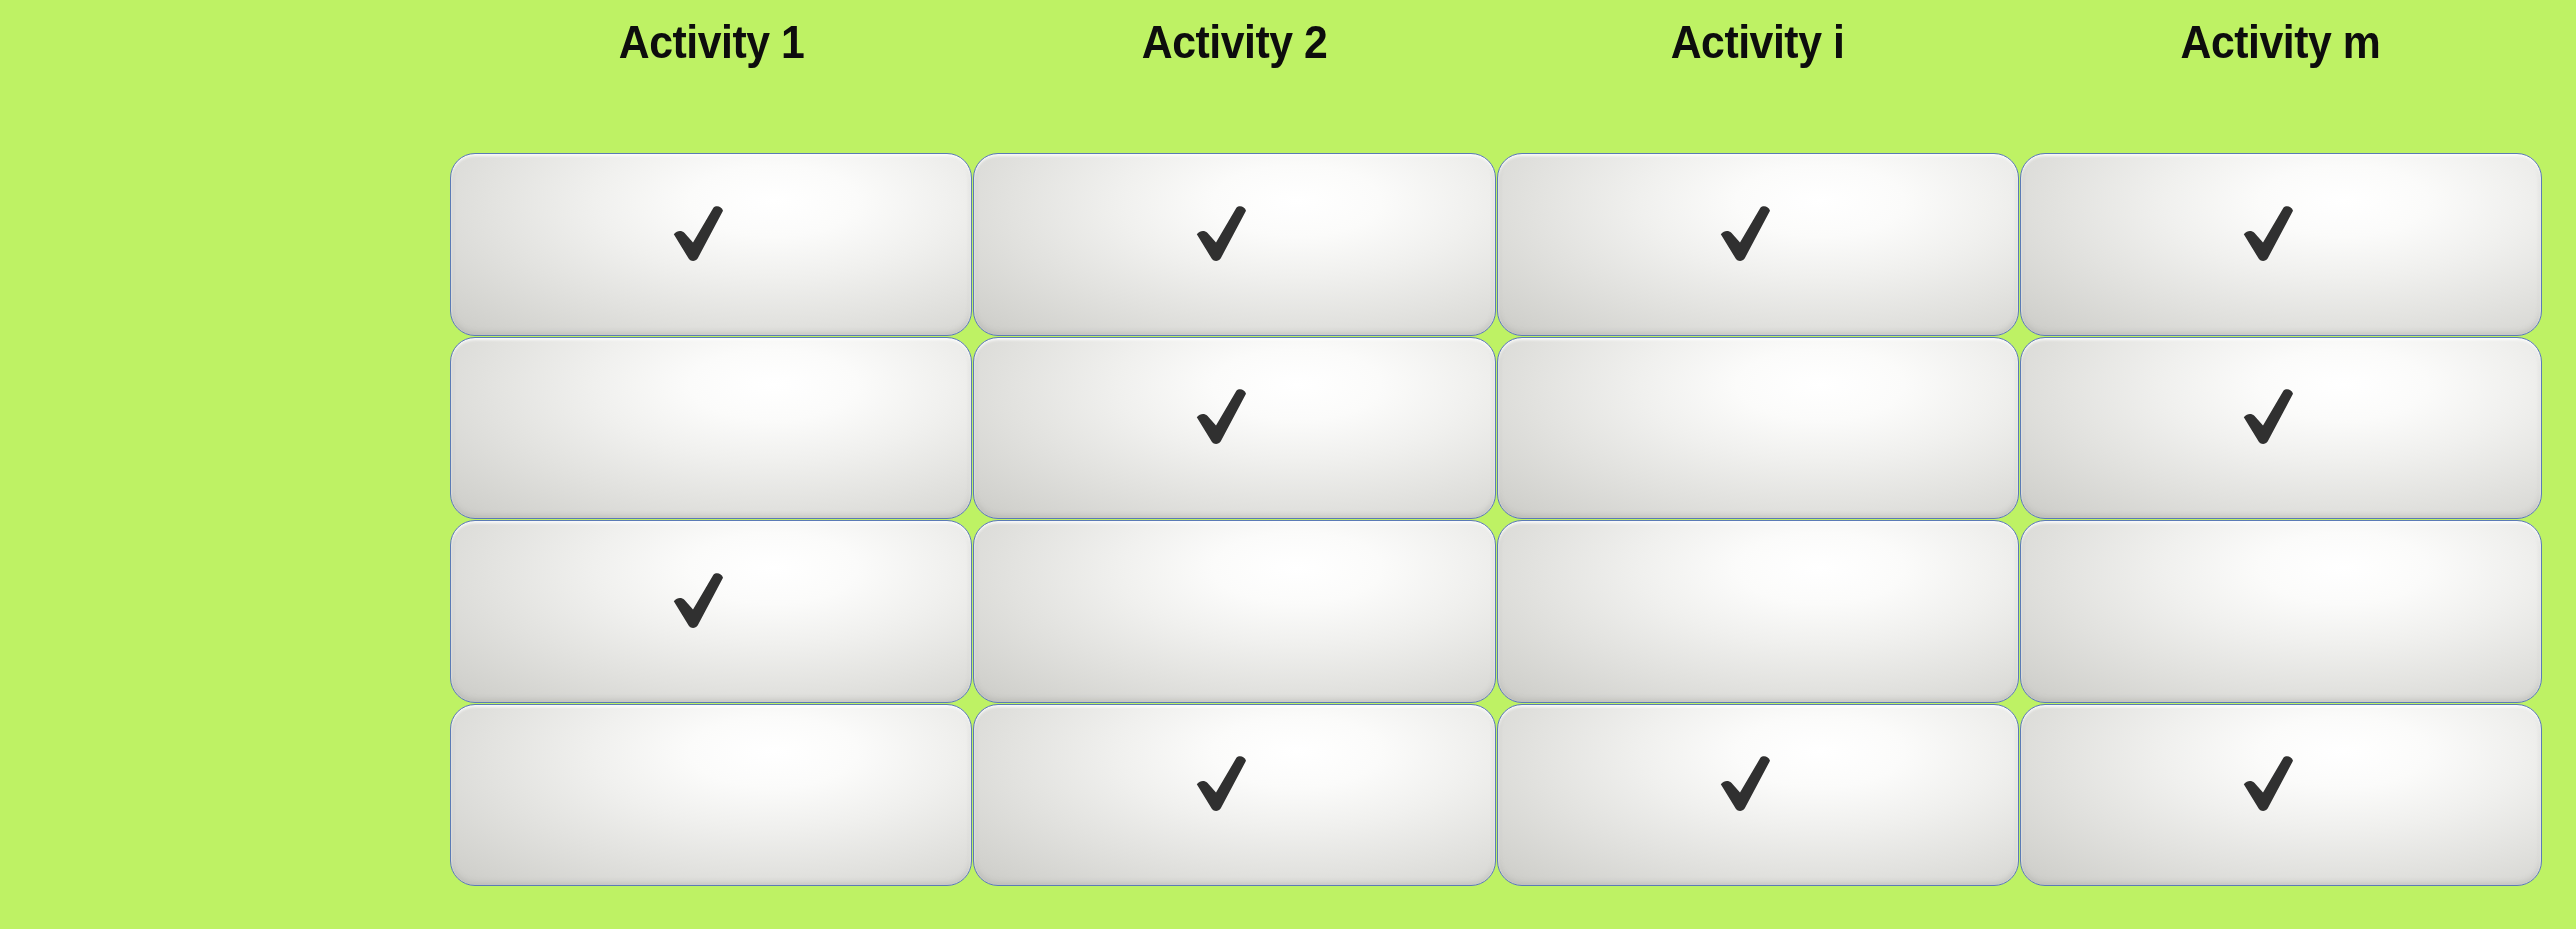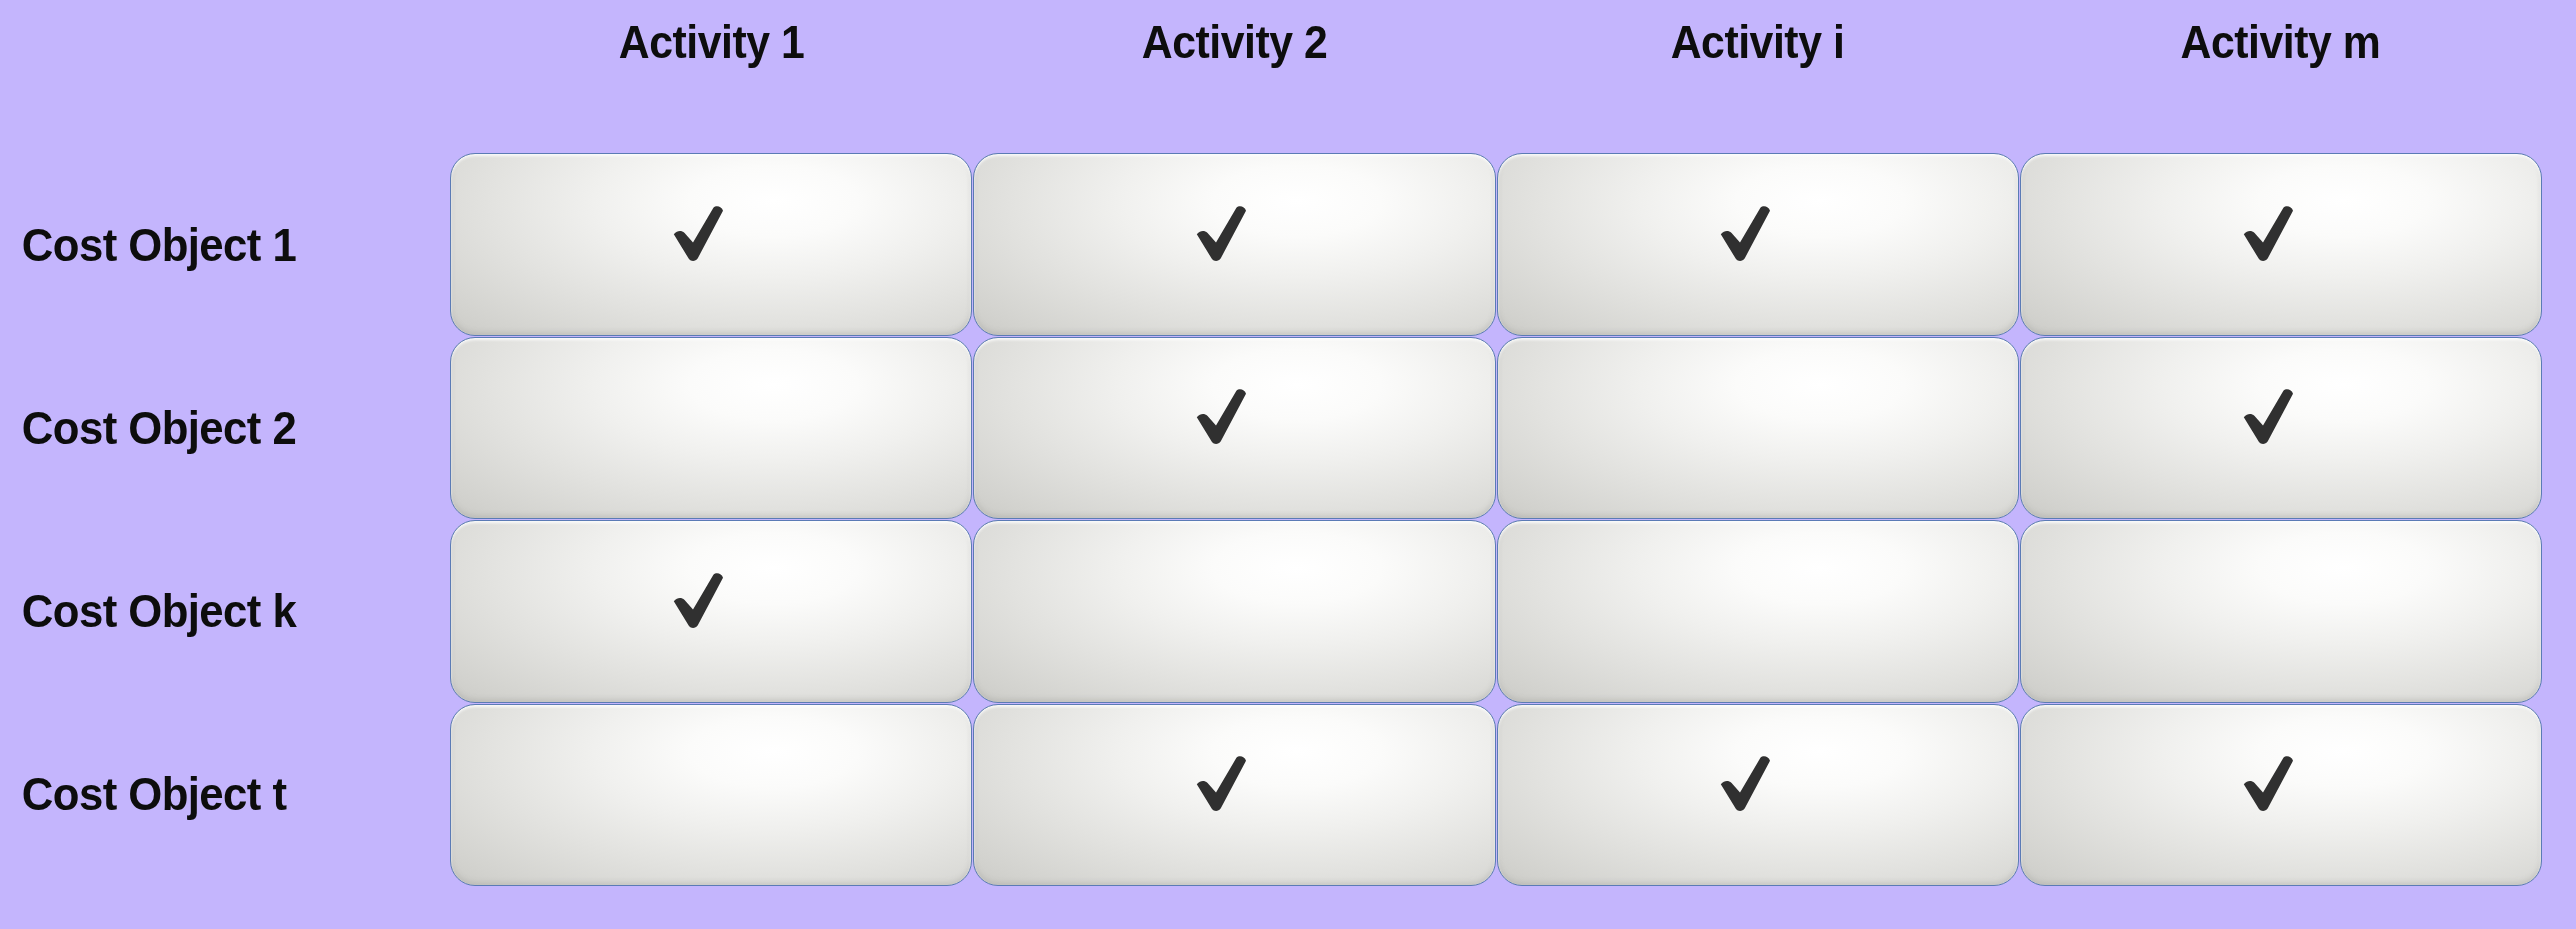--- a/index.html
+++ b/index.html
@@ -12,21 +12,21 @@
     height: 930px;
     overflow: hidden;
     font-family: "Liberation Sans", sans-serif;
     -webkit-font-smoothing: antialiased;
   }
 
   #matrix-figure {
     position: relative;
     width: 2576px;
     height: 930px;
-    background: #c4b5fd;
+    background: #bef264;
   }
 
   
   .col-headers {
     position: absolute;
     left: 450px;
     top: 7.7px;
     width: 2092px;
     height: 68px;
     display: flex;
@@ -143,34 +143,20 @@
       <span>Activity 2</span>
     </div>
     <div class="col-header">
       <span>Activity i</span>
     </div>
     <div class="col-header">
       <span>Activity m</span>
     </div>
   </div>
 
-  <div class="row-labels">
-    <div class="row-label">
-      <span>Cost Object 1</span>
-    </div>
-    <div class="row-label">
-      <span>Cost Object 2</span>
-    </div>
-    <div class="row-label">
-      <span>Cost Object k</span>
-    </div>
-    <div class="row-label">
-      <span>Cost Object t</span>
-    </div>
-  </div>
 
   <div class="grid" id="cell-grid">
       <div class="grid-row">
         <div class="cell">
           <span class="check">
             <svg viewBox="0 0 100 100" aria-hidden="true">
               <path d="M8 52 C14 46 20 45 26 50 L40 66 L74 8 C79 3 88 6 90 13 L48 92 C44 98 37 98 33 93 Z" fill="#303030"></path>
             </svg>
           </span>
         </div>

